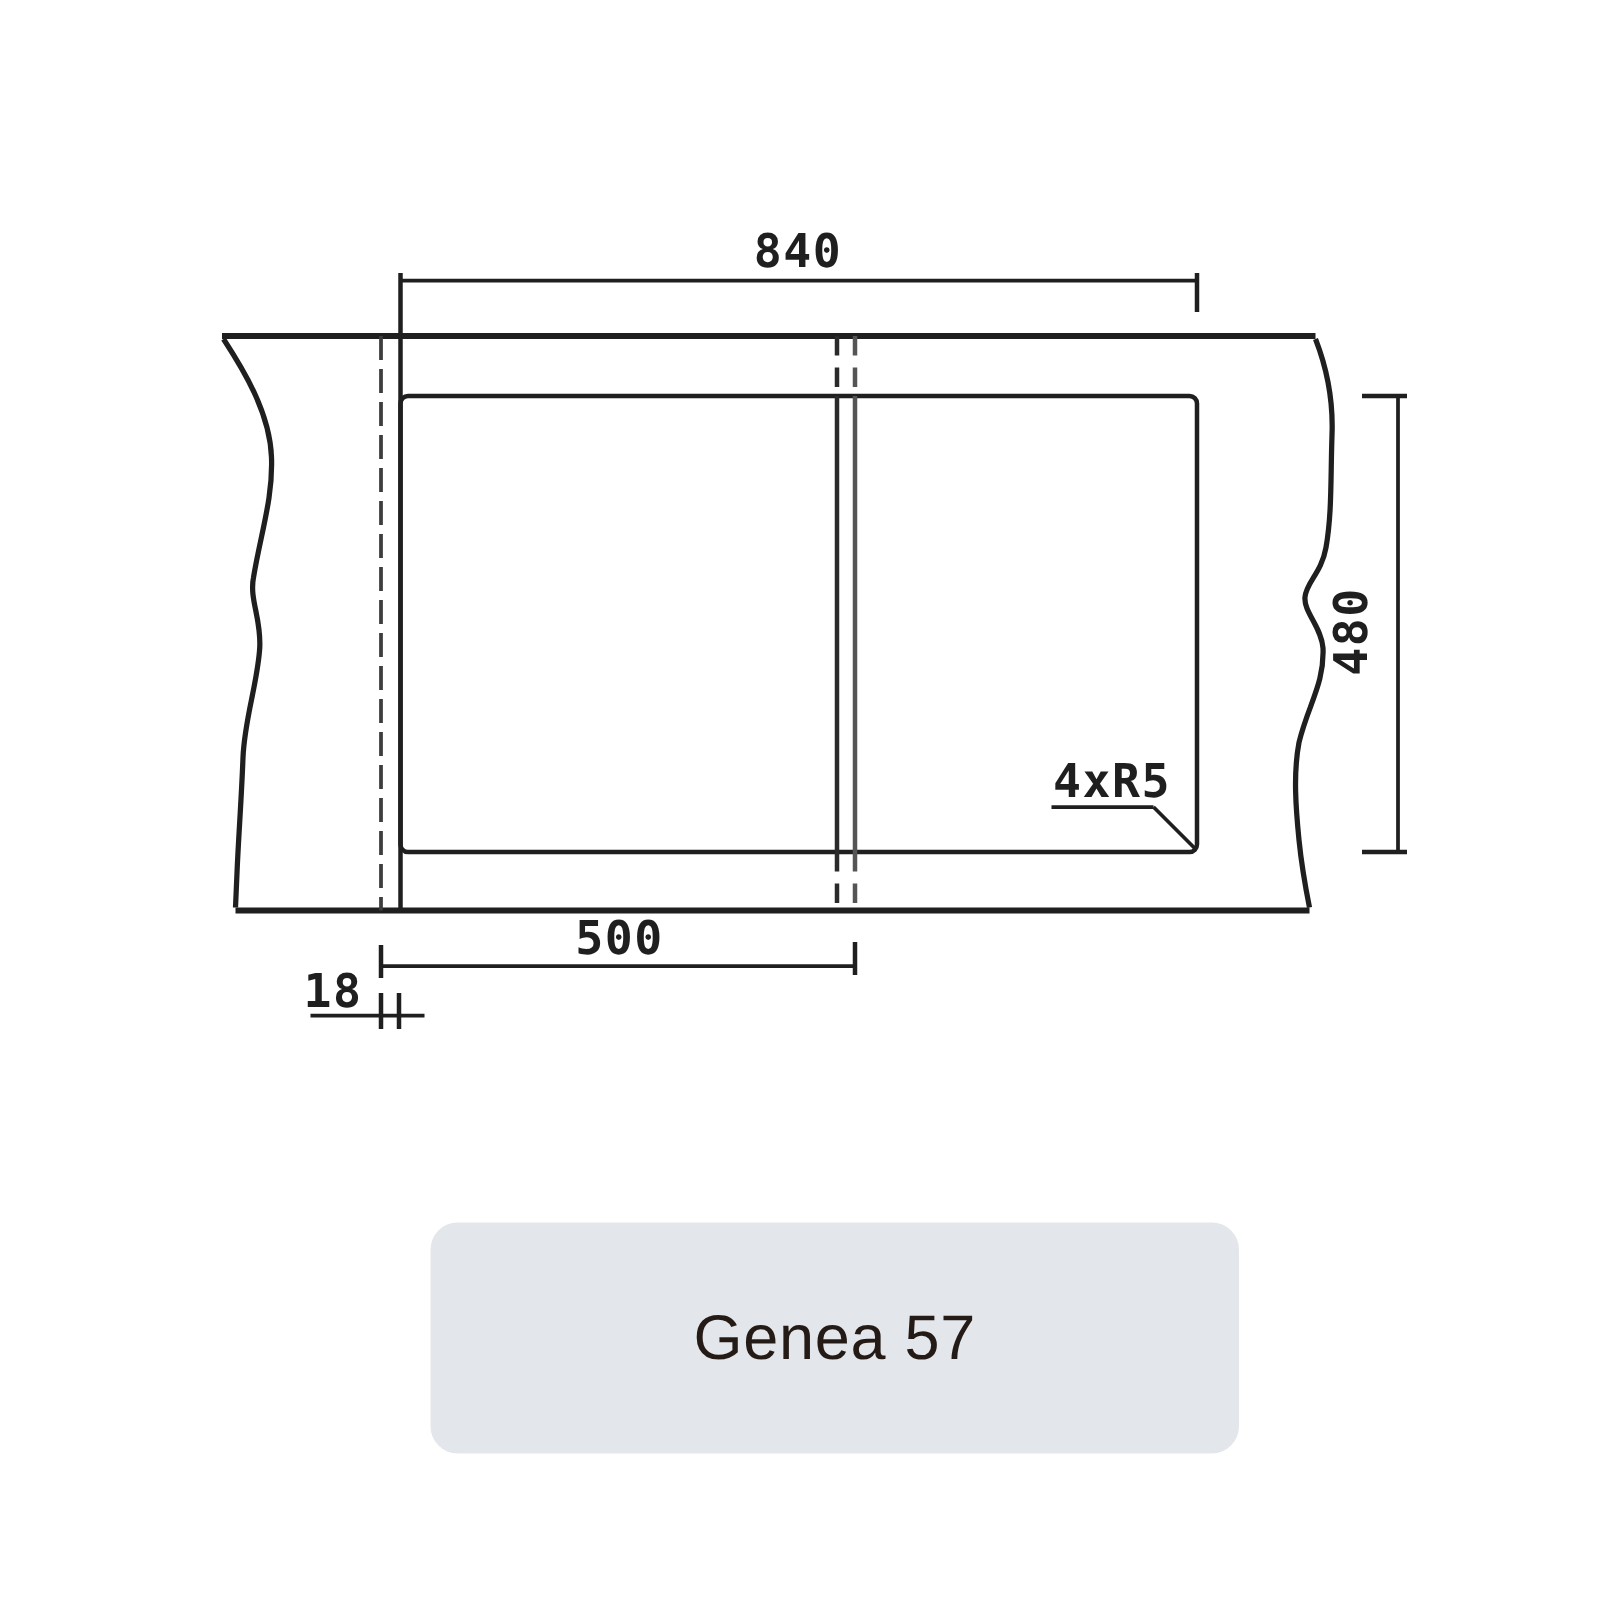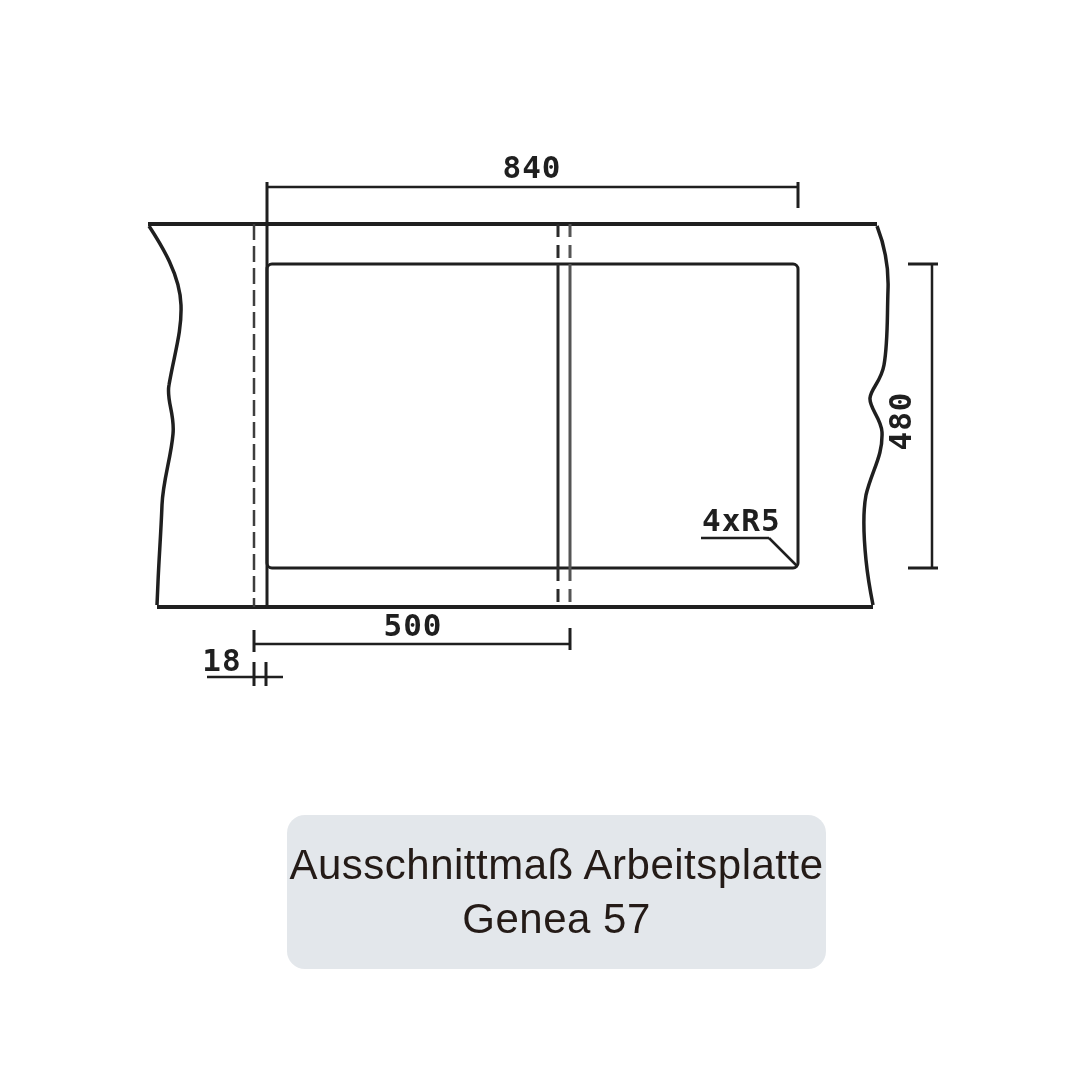--- a/index.html
+++ b/index.html
@@ -116,17 +116,16 @@
 
     <g>
       <line x1="701" y1="538" x2="769" y2="538" stroke="#1f1f1f" stroke-width="2.5"></line>
       <line x1="769" y1="538" x2="797" y2="566" stroke="#1f1f1f" stroke-width="2.5"></line>
       <text class="dim-text" x="702" y="531" text-anchor="start">4xR5</text>
     </g>
 
   </svg>
 
   <div class="caption-card">
-    <div class="caption-line">Ausschnittmaß Arbeitsplatte</div>
     <div class="caption-line">Genea 57</div>
   </div>
 
 </div>
 
 </body></html>

